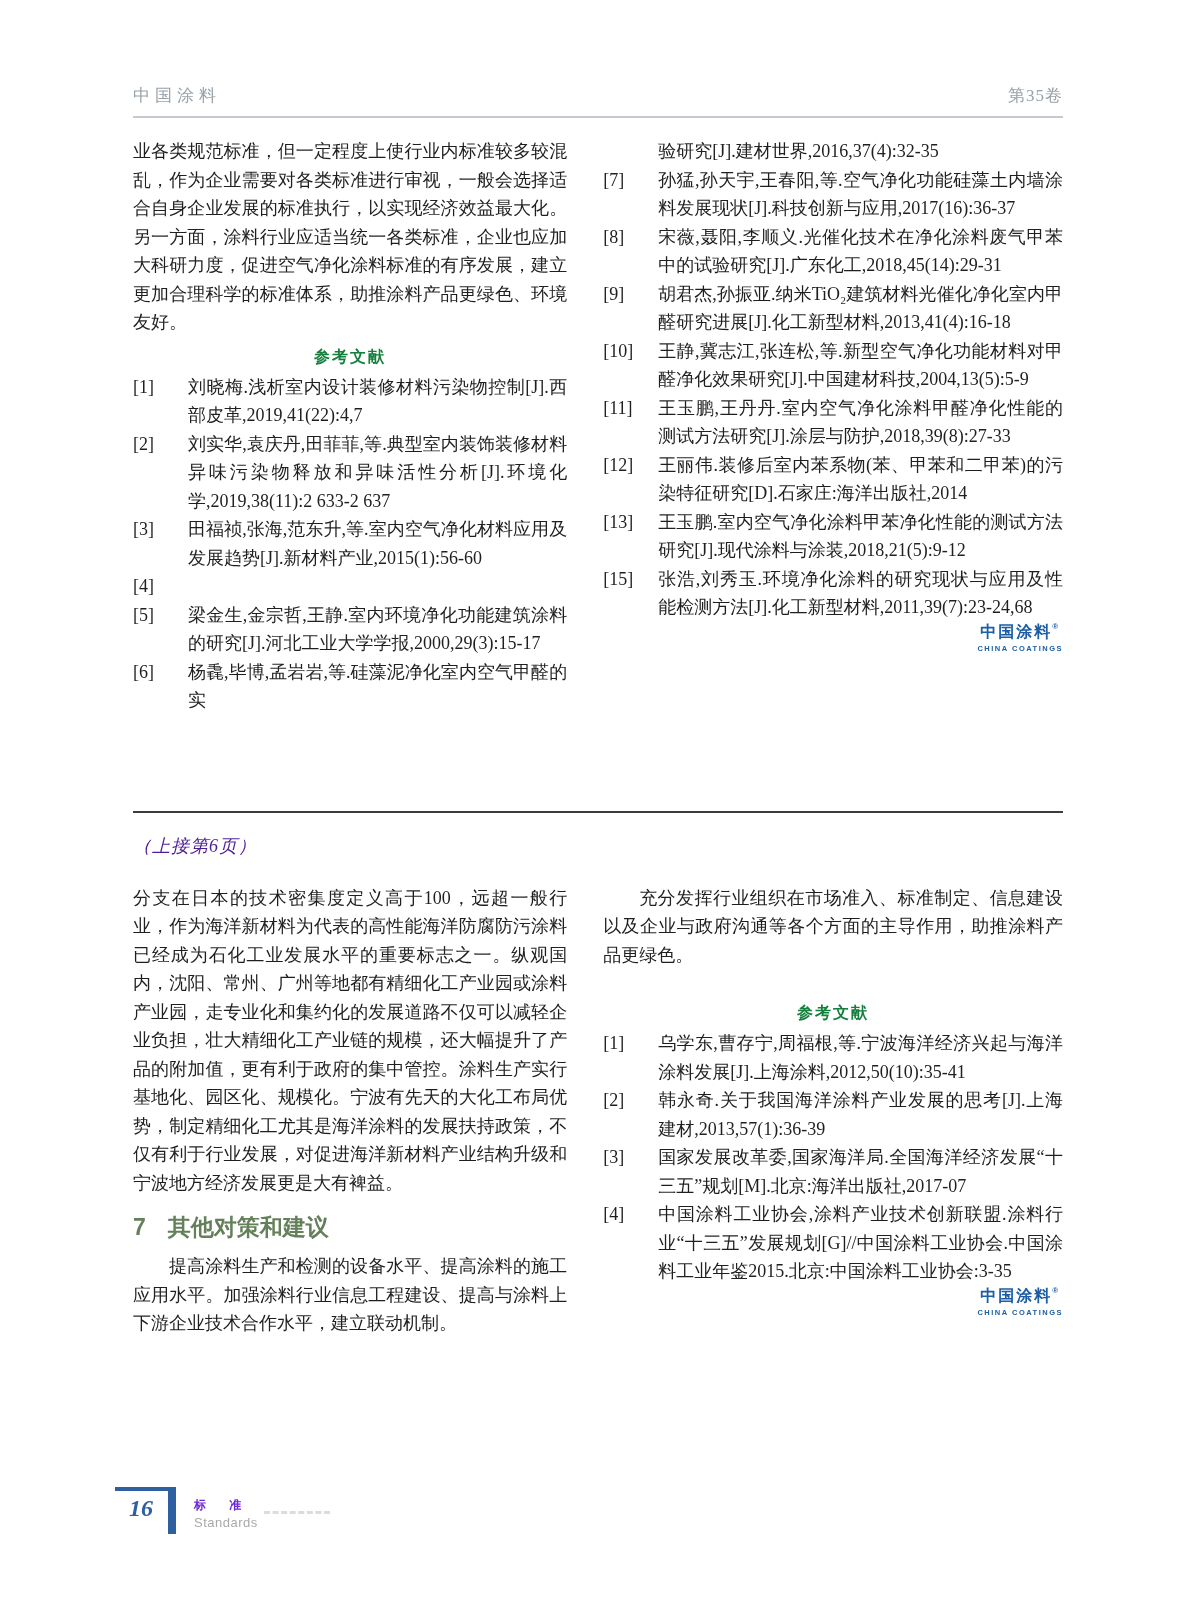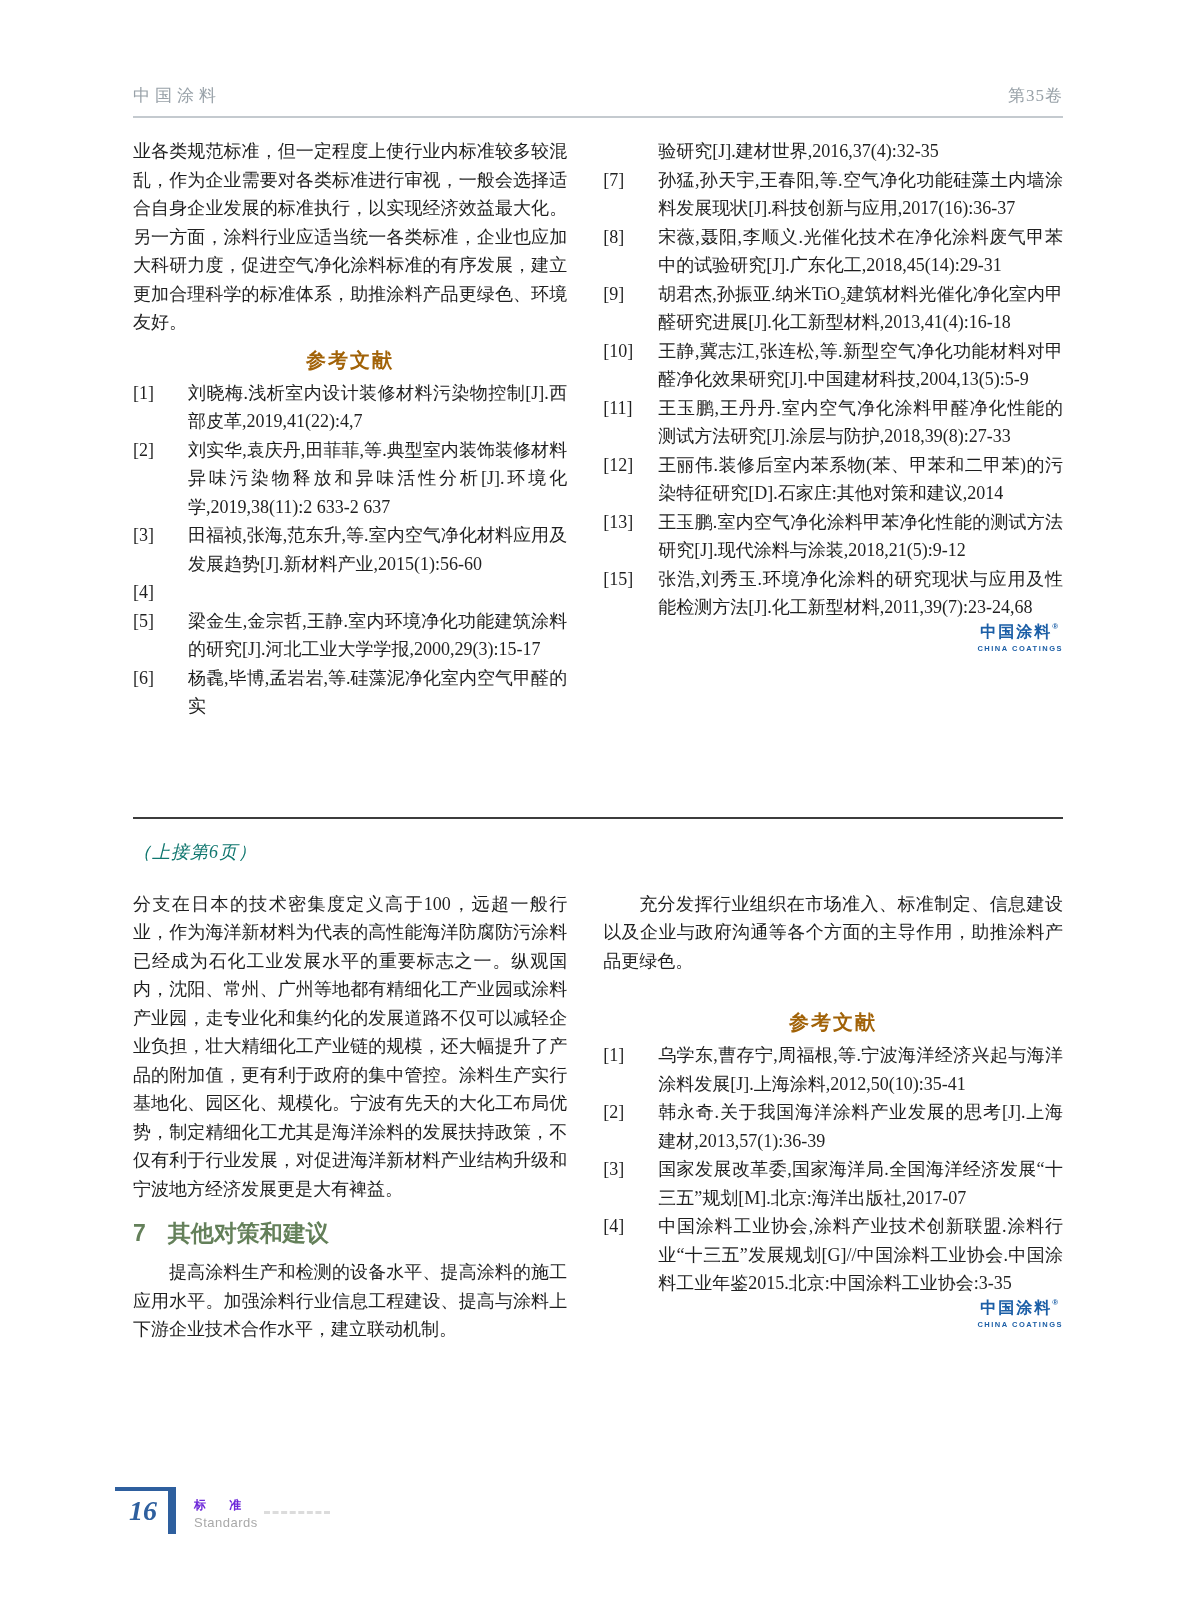--- a/index.html
+++ b/index.html
@@ -25,22 +25,22 @@
   .indent { text-indent:2em; }
 
   .cols { display:flex; gap:36px;justify-content:flex-end; }
   .col-l { width:440px; }
   .col-r { width:466px; }
 
   .top-section { margin-top:19px; }
 
   .refs-title {
     font-family:Liberation Mono, monospace;
-    font-weight:bold; font-size:20px; text-align:center;
-    margin:10px 0 5px 0; letter-spacing:2px; color:#a16207;
+    font-weight:bold; font-size:16px; text-align:center;
+    margin:10px 0 5px 0; letter-spacing:2px; color:#15803d;
   }
   .ref-row { display:flex; font-size:18px; line-height:28.5px; }
   .ref-num { width:55px; flex-shrink:0; }
   .ref-text { flex:1; text-align:justify; }
   .cont-line { padding-left:55px; font-size:18px; line-height:28.5px; }
 
   
   .logo { margin-left:auto; width:max-content; text-align:center; }
   .logo .cn {
     font-family:"Liberation Sans","DejaVu Sans",sans-serif;
@@ -49,42 +49,42 @@
   }
   .logo .reg { font-size:8px; vertical-align:top; color:#1b5ea6; }
   .logo .en {
     font-family:"Liberation Sans","DejaVu Sans",sans-serif;
     font-weight:bold; font-size:7.5px; color:#1b5ea6; letter-spacing:1.5px;
     margin-top:1px;
   }
 
   
   .divider { border:none; border-top:2px solid #3c3c3c; margin-top:96px; }
-  .cont-note { margin-top:21px; font-size:18px; font-style:italic; color:#0f766e; letter-spacing:1px; }
+  .cont-note { margin-top:21px; font-size:18px; font-style:italic; color:#4c1d95; letter-spacing:1px; }
 
   .bottom-section { margin-top:26px; }
 
   .sec-heading {
     font-family:"Liberation Sans","DejaVu Sans",sans-serif;
     font-weight:bold; font-size:23px; color:#64805a;
     margin-top:15px; margin-bottom:9px; display:flex; align-items:baseline;
   }
   .sec-heading .num { margin-right:22px; }
 
   .refs-title-b { margin-top:34px; }
 
   
   .footer { position:absolute; left:115px; top:1487px; display:flex; align-items:flex-start; }
   .pn-box { position:relative; width:66px; height:50px; }
   .pn-box::before { content:""; position:absolute; top:0; left:0; width:60px; height:4px; background:#2e5f9e; }
   .pn-box::after  { content:""; position:absolute; top:0; left:53px; width:8px; height:47px; background:#2e5f9e; }
   .pn {
     position:absolute; top:8px; left:14px;
     font-family:"Liberation Serif","DejaVu Serif",serif;
-    font-style:italic; font-weight:bold; font-size:28px; color:#2e5f9e;
+    font-style:italic; font-weight:bold; font-size:24px; color:#2e5f9e;
   }
   .footer-label { margin-left:13px; padding-top:10px; }
   .footer-label .cn {
     font-family:"Liberation Sans","DejaVu Sans",sans-serif;
     font-size:12px; color:#6d28d9; letter-spacing:10px; font-weight:bold;
   }
   .footer-label .en {
     font-family:"Liberation Sans","DejaVu Sans",sans-serif;
     font-size:13px; color:#a9a9a9; margin-top:1px; letter-spacing:0.5px;
   }
@@ -161,21 +161,21 @@
             <span class="ref-text">王静,冀志江,张连松,等.新型空气净化功能材料对甲醛净化效果研究[J].中国建材科技,2004,13(5):5-9</span>
           </div>
 
           <div class="ref-row">
             <span class="ref-num">[11]</span>
             <span class="ref-text">王玉鹏,王丹丹.室内空气净化涂料甲醛净化性能的测试方法研究[J].涂层与防护,2018,39(8):27-33</span>
           </div>
 
           <div class="ref-row">
             <span class="ref-num">[12]</span>
-            <span class="ref-text">王丽伟.装修后室内苯系物(苯、甲苯和二甲苯)的污染特征研究[D].石家庄:其他对策和建议,2014</span>
+            <span class="ref-text">王丽伟.装修后室内苯系物(苯、甲苯和二甲苯)的污染特征研究[D].石家庄:海洋出版社,2014</span>
           </div>
 
           <div class="ref-row">
             <span class="ref-num">[13]</span>
             <span class="ref-text">王玉鹏.室内空气净化涂料甲苯净化性能的测试方法研究[J].现代涂料与涂装,2018,21(5):9-12</span>
           </div>
 
 
           <div class="ref-row">
             <span class="ref-num">[15]</span>

